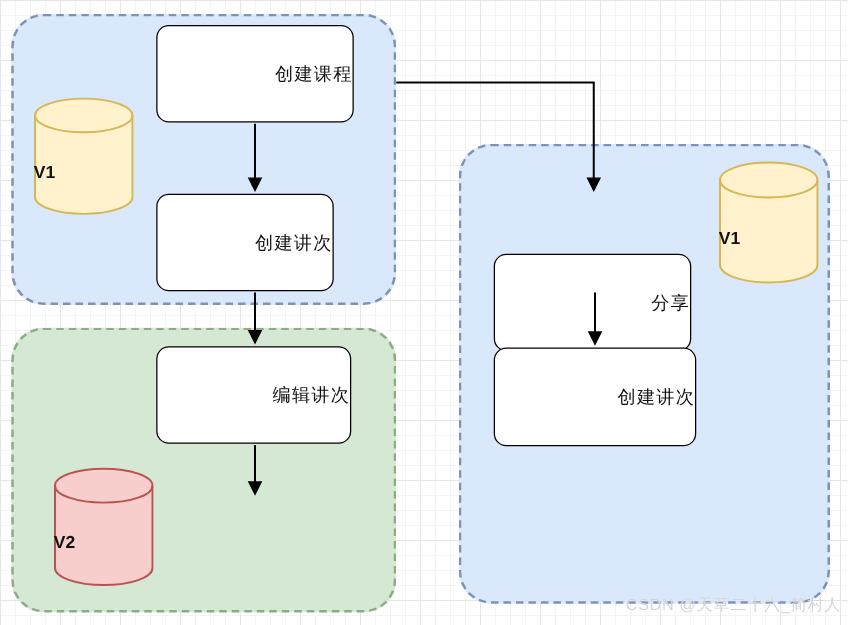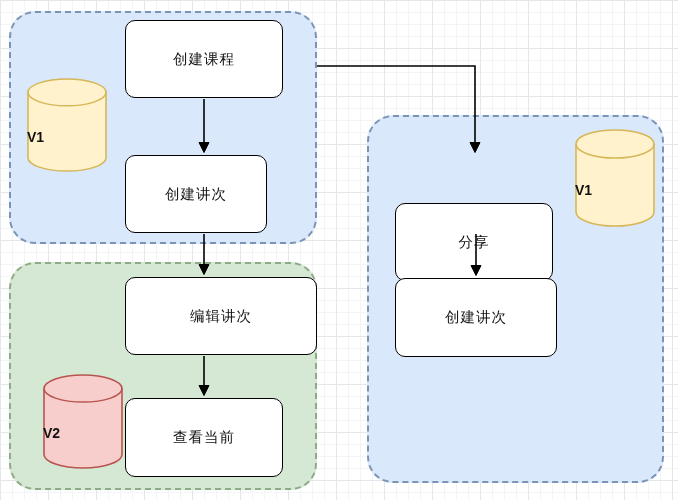--- a/index.html
+++ b/index.html
@@ -42,28 +42,28 @@
 
   
   .node {
     position: absolute;
     background: #ffffff;
     border: 1.6px solid #000000;
     border-radius: 10px;
     box-sizing: border-box;
     display: flex;
     align-items: center;
-    justify-content: center;
+    justify-content: flex-end;
     font-size: 14.5px;
     color: #111;
     letter-spacing: 1px;
   }
   #n-create-course { left: 125px; top: 20px;  width: 158px; height: 78px; }
   #n-create-lecture{ left: 125px; top: 155px; width: 142px; height: 78px; }
-  #n-edit-lecture  { left: 125px; top: 277px; width: 192px; height: 78px; }
+  #n-edit-lecture  { left: 125px; top: 277px; width: 156px; height: 78px; }
   #n-view-current  { left: 125px; top: 398px; width: 158px; height: 79px; }
   #n-share         { left: 395px; top: 155px; width: 158px; height: 78px; margin-top: 48px; }
   #n-view-snapshot { left: 395px; top: 278px; width: 162px; height: 79px; }
 
   
   .cyl { position: absolute; }
   .cyl svg { display: block; width: 100%; height: 100%; }
   .cyl .cyl-label {
     position: absolute;
     left: 0; right: 0;
@@ -140,37 +140,35 @@
 
   <div class="node" id="n-create-course">
     <span>创建课程</span>
   </div>
   <div class="node" id="n-create-lecture">
     <span>创建讲次</span>
   </div>
   <div class="node" id="n-edit-lecture">
     <span>编辑讲次</span>
   </div>
-  <div class="node" id="n-view-current">
-    <span>查看当前</span>
-  </div>
   <div class="node" id="n-share">
     <span>分享</span>
   </div>
   <div class="node" id="n-view-snapshot">
     <span>创建讲次</span>
   </div>
 
   <svg class="arrows">
     <defs>
       <marker id="ah" markerUnits="userSpaceOnUse" markerWidth="13" markerHeight="13" refX="10.5" refY="6" orient="auto">
         <path d="M1,1 L11,6 L1,11 Z" fill="#000" stroke="#000" stroke-width="1"></path>
       </marker>
     </defs>
     <path class="conn" d="M204,99 L204,152" marker-end="url(#ah)"></path>
     <path class="conn" d="M204,234 L204,274" marker-end="url(#ah)"></path>
     <path class="conn" d="M204,356 L204,395" marker-end="url(#ah)"></path>
     <path class="conn" d="M317,66 L475,66 L475,152" marker-end="url(#ah)"></path>
     <path class="conn" d="M476,234 L476,275" marker-end="url(#ah)"></path>
   </svg>
 
+  <div class="watermark">CSDN @天草二十六_简村人</div>
 
 </div>
 
 </body></html>

